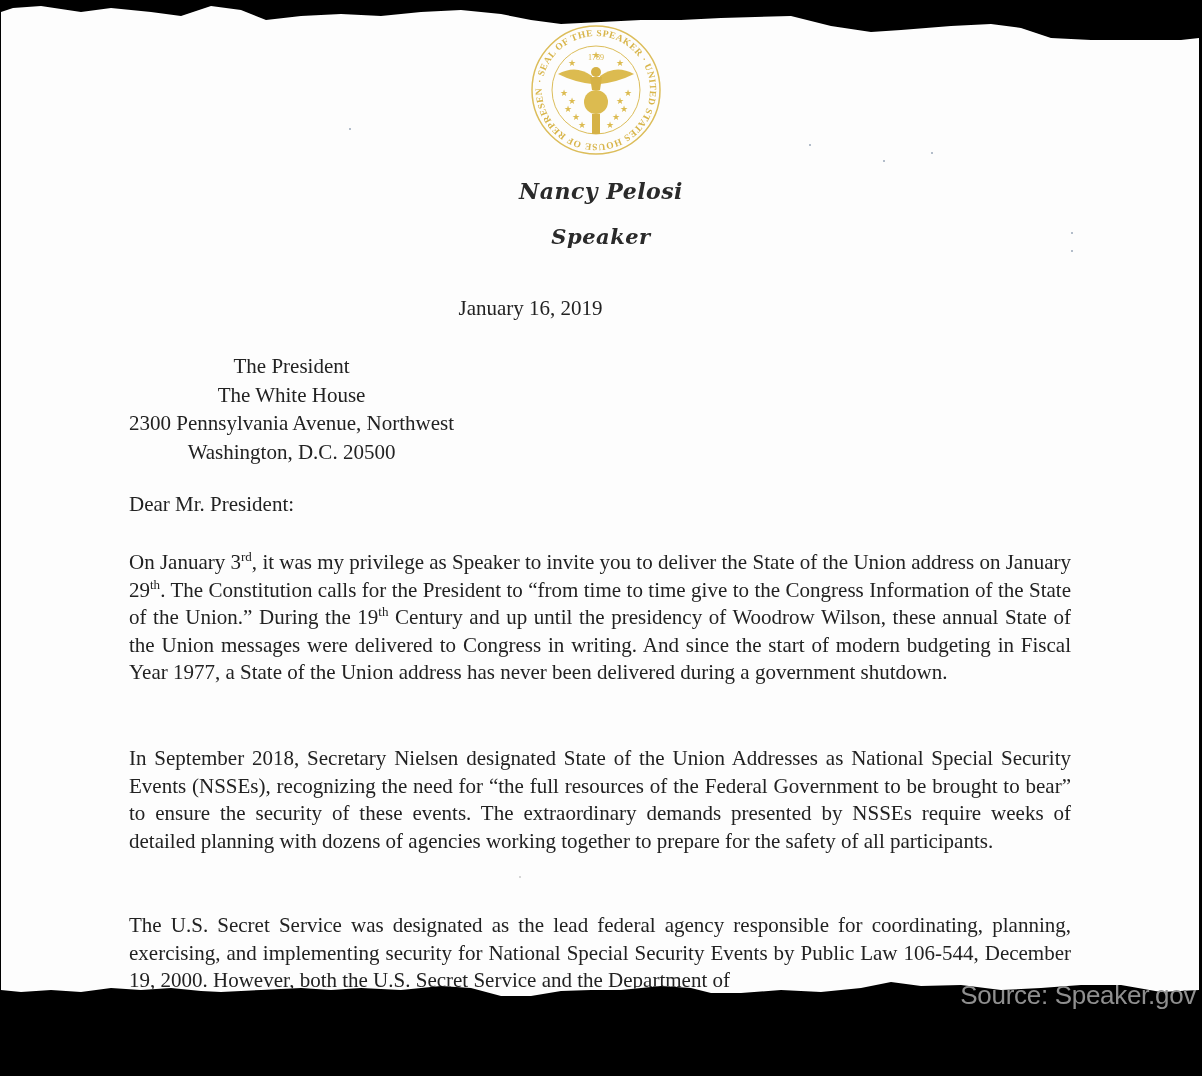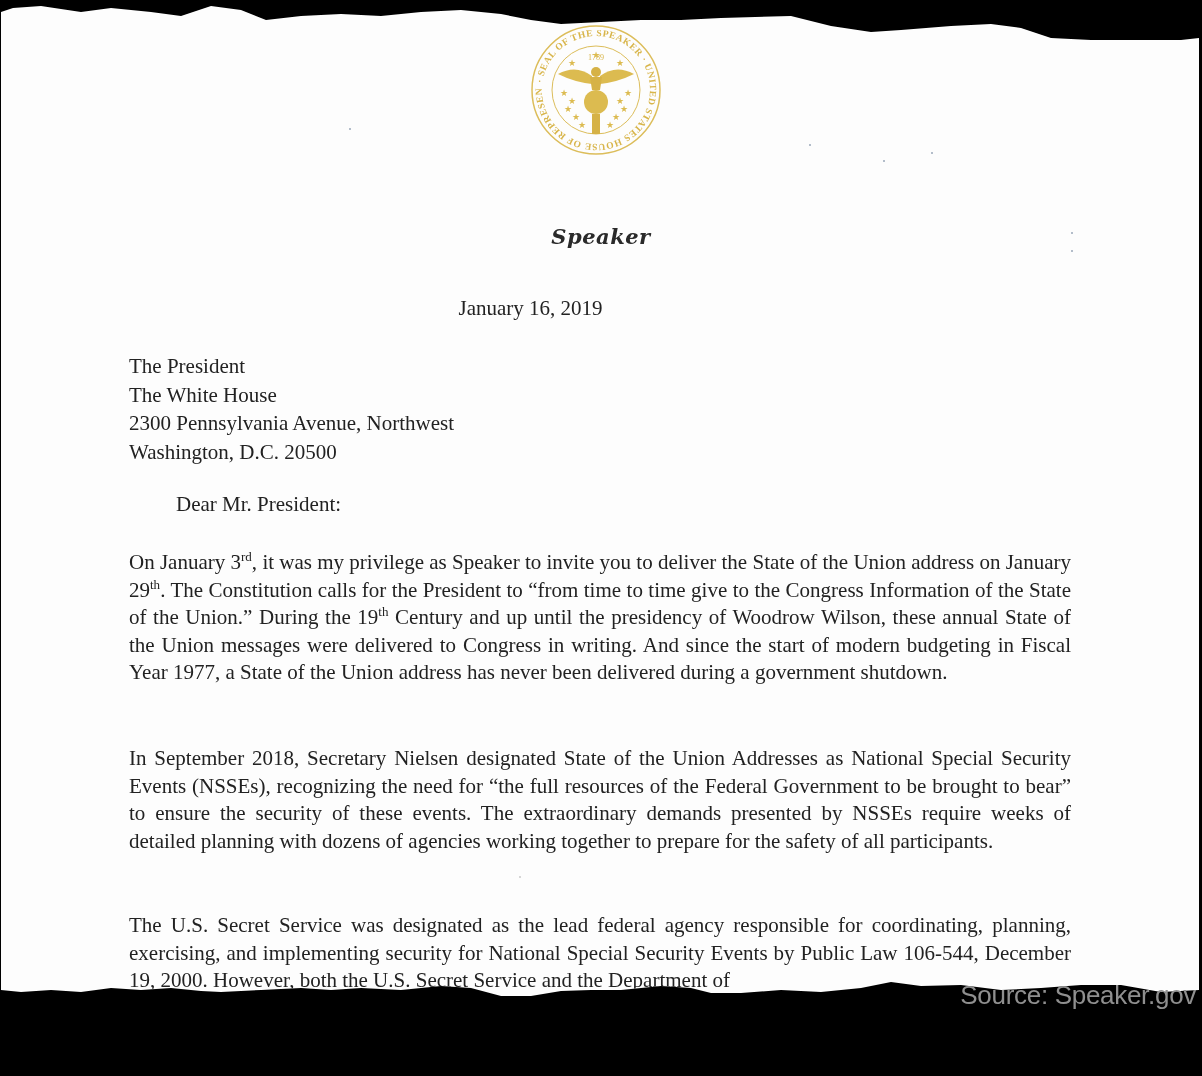--- a/index.html
+++ b/index.html
@@ -67,28 +67,28 @@
       font-size: 21px;
       color: #222;
     }
     .address {
       position: absolute;
       left: 128px;
       top: 352px;
       font-size: 21px;
       line-height: 28.5px;
       color: #222;
+      text-align: center;
     }
     .salutation {
       position: absolute;
       left: 128px;
       top: 492px;
       font-size: 21px;
       color: #222;
-      margin-left: 47px;
     }
     .para {
       position: absolute;
       left: 128px;
       width: 942px;
       font-size: 21px;
       line-height: 27.5px;
       color: #222;
       text-align: justify;
     }
@@ -149,20 +149,21 @@
         <text x="92" y="82">★</text>
       <text x="40" y="90">★</text>
         <text x="96" y="90">★</text>
       <text x="48" y="98">★</text>
         <text x="88" y="98">★</text>
       <text x="54" y="106">★</text>
         <text x="82" y="106">★</text>
     </g>
   </svg>
 
+  <div class="letterhead lh-name">Nancy Pelosi</div>
   <div class="letterhead lh-title">Speaker</div>
 
   <div class="date">January 16, 2019</div>
 
   <div class="address">
     <div>The President</div>
     <div>The White House</div>
     <div>2300 Pennsylvania Avenue, Northwest</div>
     <div>Washington, D.C.  20500</div>
   </div>

